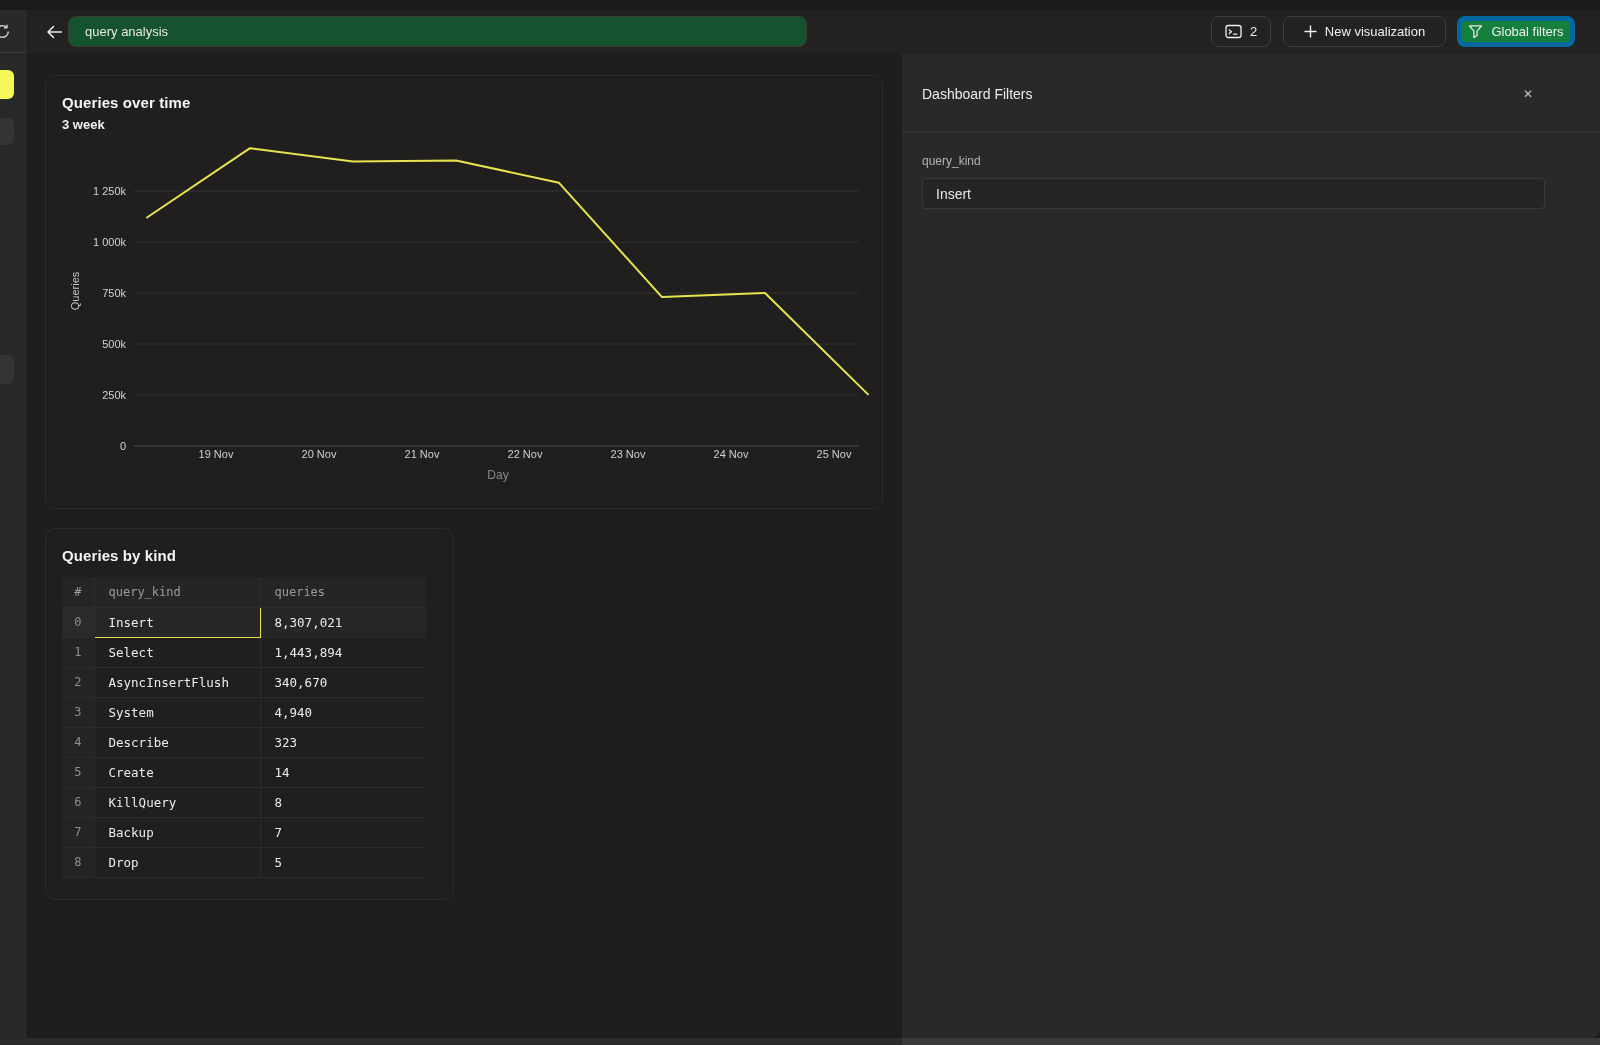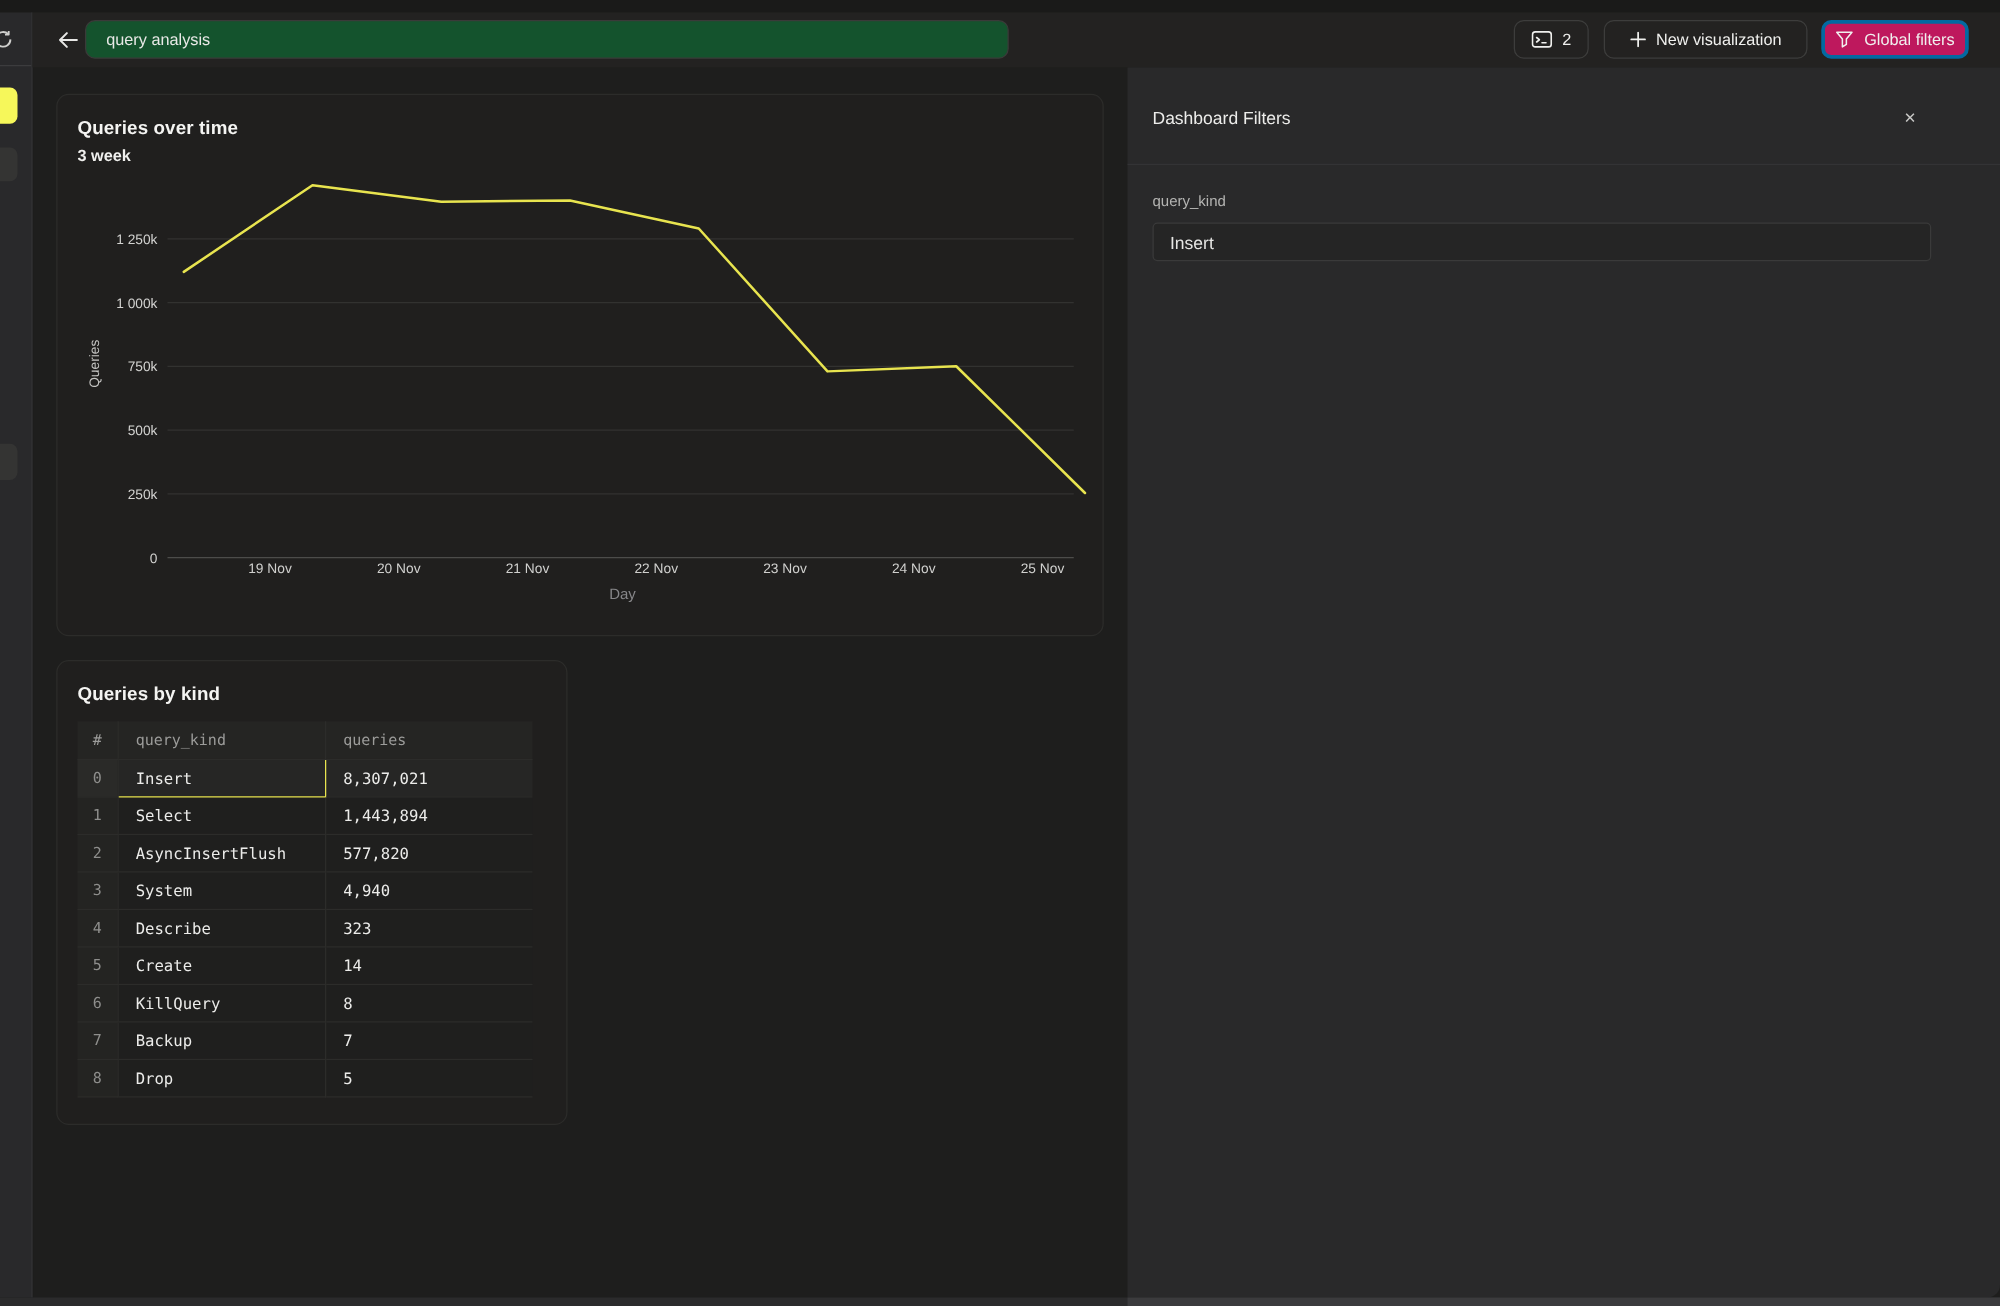--- a/index.html
+++ b/index.html
@@ -7,21 +7,21 @@
   body { font-family:"Liberation Sans", sans-serif; }
   #screen { position:relative; width:1600px; height:1045px; background:#1e1e1d; overflow:hidden; }
 
   
   .top-strip { position:absolute; left:0; top:0; width:1600px; height:10px; background:#1a1a19; }
   .topbar { position:absolute; left:26px; top:10px; width:1574px; height:44px; background:#232221; }
   .back-btn { position:absolute; left:14px; top:9px; width:28px; height:26px; display:flex; align-items:center; justify-content:center; color:#e8e8e6; cursor:pointer; }
   .title-input { position:absolute; left:42px; top:6px; width:739px; height:31px; background:#14532d; border:1px solid #3a3a39; border-radius:8px; color:#e9e9e7; font-size:13px; display:flex; align-items:center; padding:0 16px; }
   .tb-btn { position:absolute; top:6px; height:31px; border-radius:8px; display:flex; align-items:center; justify-content:center; gap:8px; color:#f0f0ee; font-size:13px; font-weight:500; cursor:pointer; }
   .btn-outline { background:transparent; border:1px solid #3d3d3c; }
-  .btn-filled { background:#be185d; border:3px solid #0369a1; }
+  .btn-filled { background:#15803d; border:5px solid #0369a1; }
   .tb-btn svg { display:block; }
 
   
   .rail { position:absolute; left:0; top:10px; width:26px; height:1028px; background:#29292b; border-right:1px solid #323234; overflow:hidden; }
   .rail-divider { position:absolute; left:0; top:42px; width:26px; height:1px; background:#3c3c3e; }
   .rail-pill { position:absolute; left:-9px; width:23px; border-radius:6px; }
   .pill-yellow { top:60px; height:29px; background:#f6f75a; }
   .pill-gray-1 { top:108px; height:27px; background:#343433; }
   .pill-gray-2 { top:345px; height:29px; background:#343433; }
   .rail-refresh { position:absolute; left:-6px; top:13px; color:#cfcfcd; }
@@ -163,21 +163,21 @@
             <td>8,307,021</td>
           </tr>
           <tr>
             <td class="idx">1</td>
             <td class="kind">Select</td>
             <td>1,443,894</td>
           </tr>
           <tr>
             <td class="idx">2</td>
             <td class="kind">AsyncInsertFlush</td>
-            <td>577,820</td>
+            <td>340,670</td>
           </tr>
           <tr>
             <td class="idx">3</td>
             <td class="kind">System</td>
             <td>4,940</td>
           </tr>
           <tr>
             <td class="idx">4</td>
             <td class="kind">Describe</td>
             <td>323</td>

